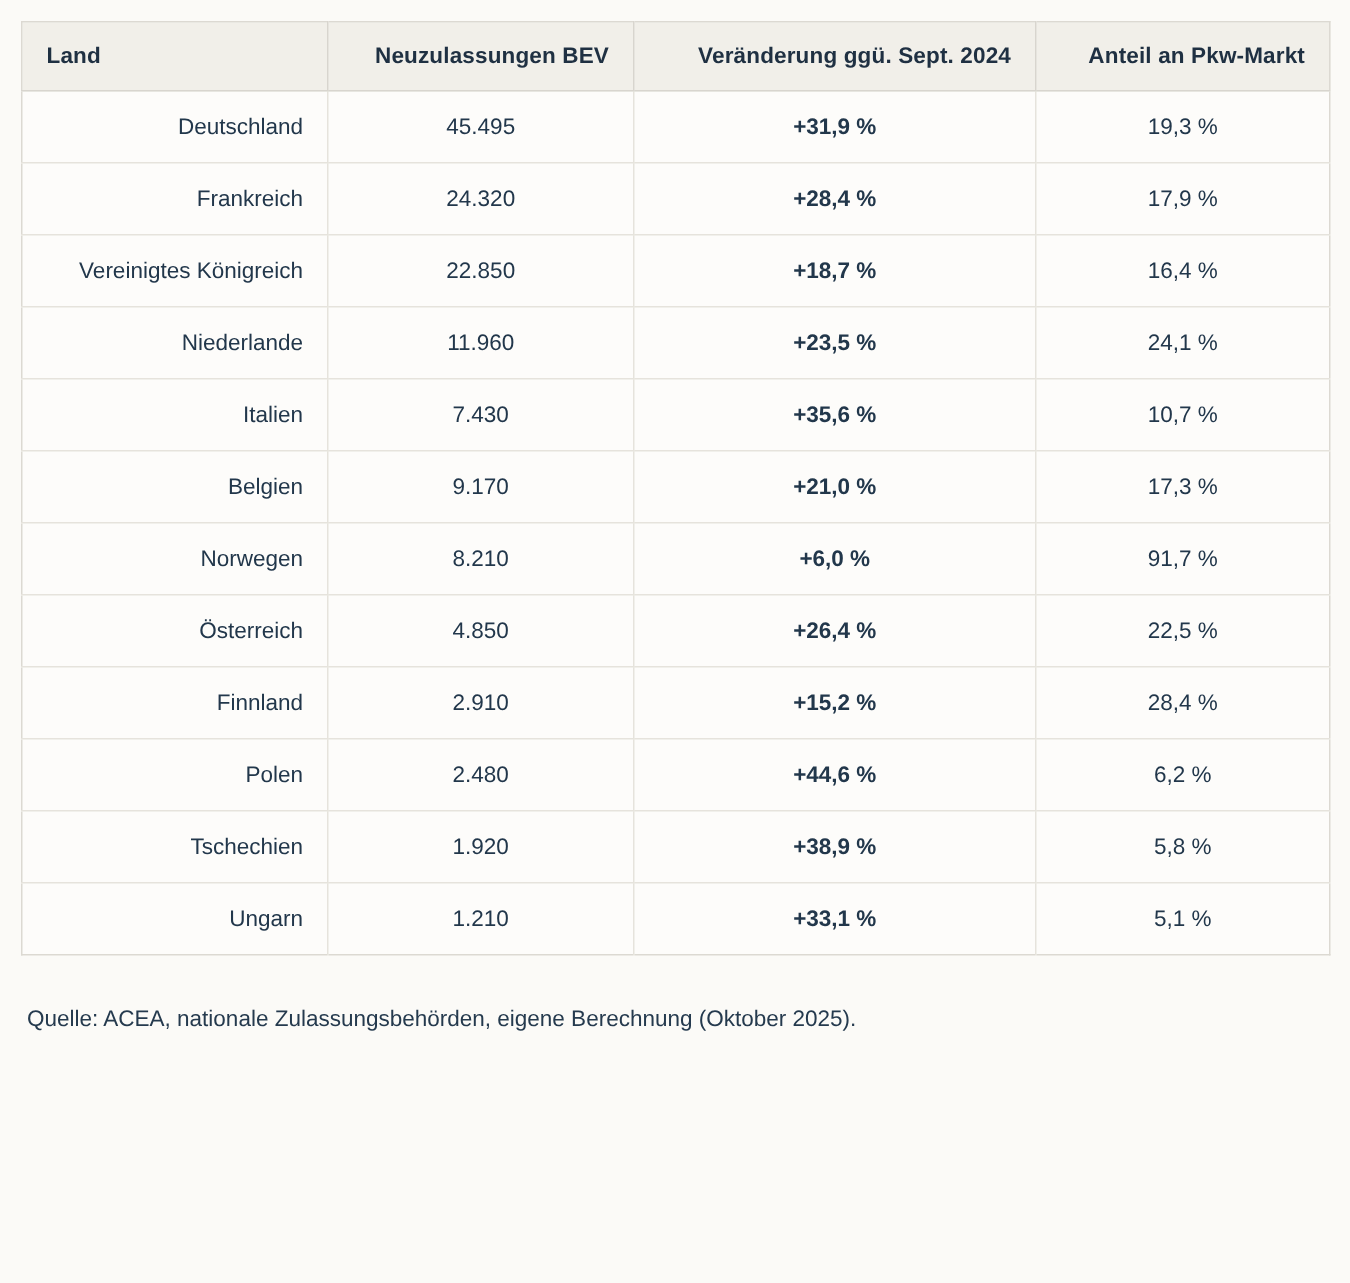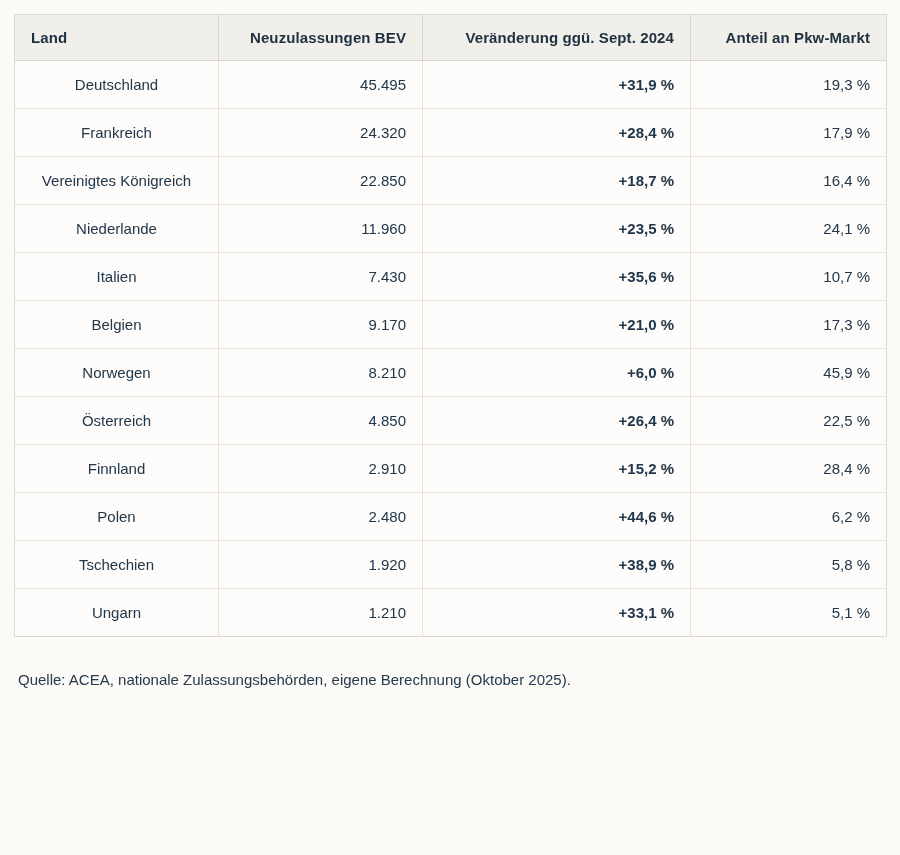--- a/index.html
+++ b/index.html
@@ -44,32 +44,32 @@
     border-right: none;
   }
   table.data-table thead th.col-land {
     text-align: left;
   }
   table.data-table tbody td {
     font-size: 15px;
     padding: 15px 16px;
     border-bottom: 1px solid #e6e3dc;
     border-right: 1px solid #e6e3dc;
-    text-align: right;
+    text-align: center;
     color: #22374b;
     white-space: nowrap;
   }
   table.data-table tbody td:last-child {
     border-right: none;
   }
   table.data-table tbody tr:last-child td {
     border-bottom: none;
   }
   table.data-table tbody td.cell-land {
-    text-align: center;
+    text-align: right;
   }
   table.data-table tbody td.cell-change {
     font-weight: bold;
   }
   col.w-land    { width: 204px; }
   col.w-bev     { width: 204px; }
   col.w-change  { width: 268px; }
   col.w-share   { width: 196px; }
   .source-note {
     margin-top: 32px;
@@ -133,21 +133,21 @@
       <tr>
         <td class="cell-land">Belgien</td>
         <td class="cell-bev">9.170</td>
         <td class="cell-change">+21,0 %</td>
         <td class="cell-share">17,3 %</td>
       </tr>
       <tr>
         <td class="cell-land">Norwegen</td>
         <td class="cell-bev">8.210</td>
         <td class="cell-change">+6,0 %</td>
-        <td class="cell-share">45,9 %</td>
+        <td class="cell-share">91,7 %</td>
       </tr>
       <tr>
         <td class="cell-land">Österreich</td>
         <td class="cell-bev">4.850</td>
         <td class="cell-change">+26,4 %</td>
         <td class="cell-share">22,5 %</td>
       </tr>
       <tr>
         <td class="cell-land">Finnland</td>
         <td class="cell-bev">2.910</td>

